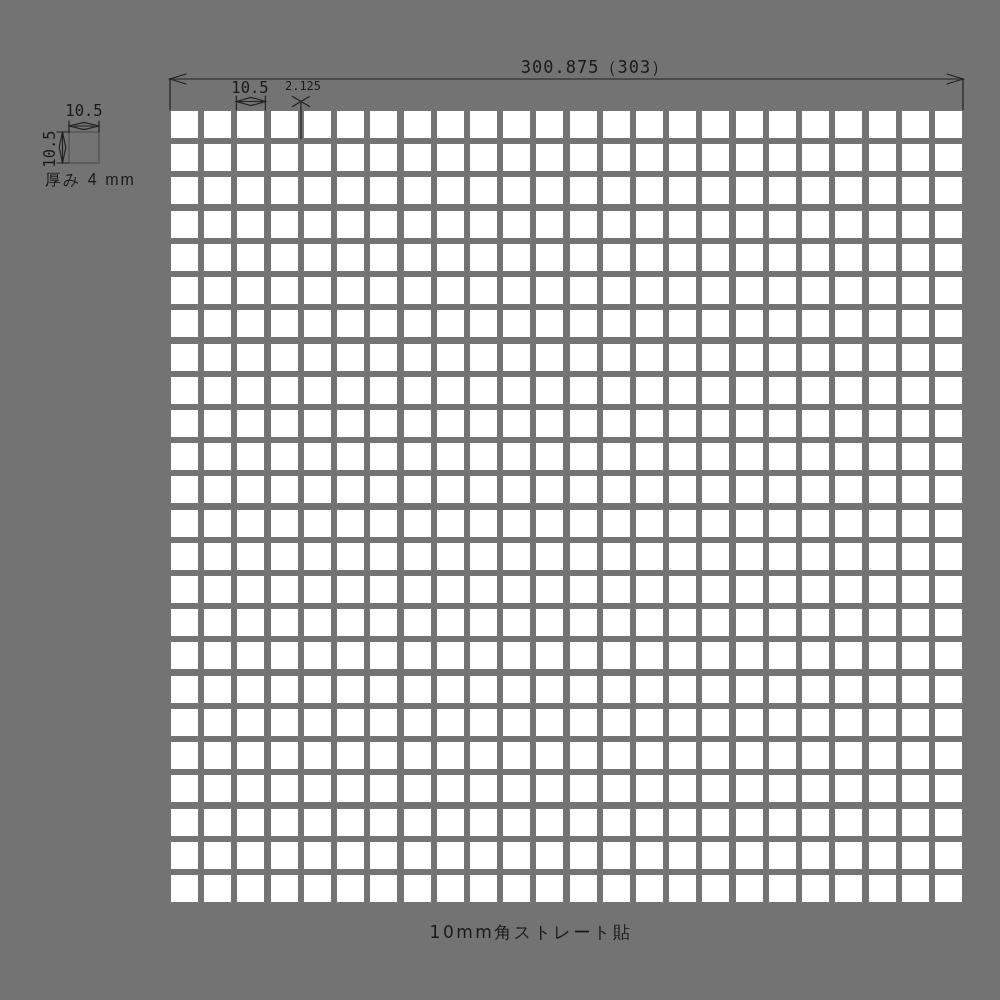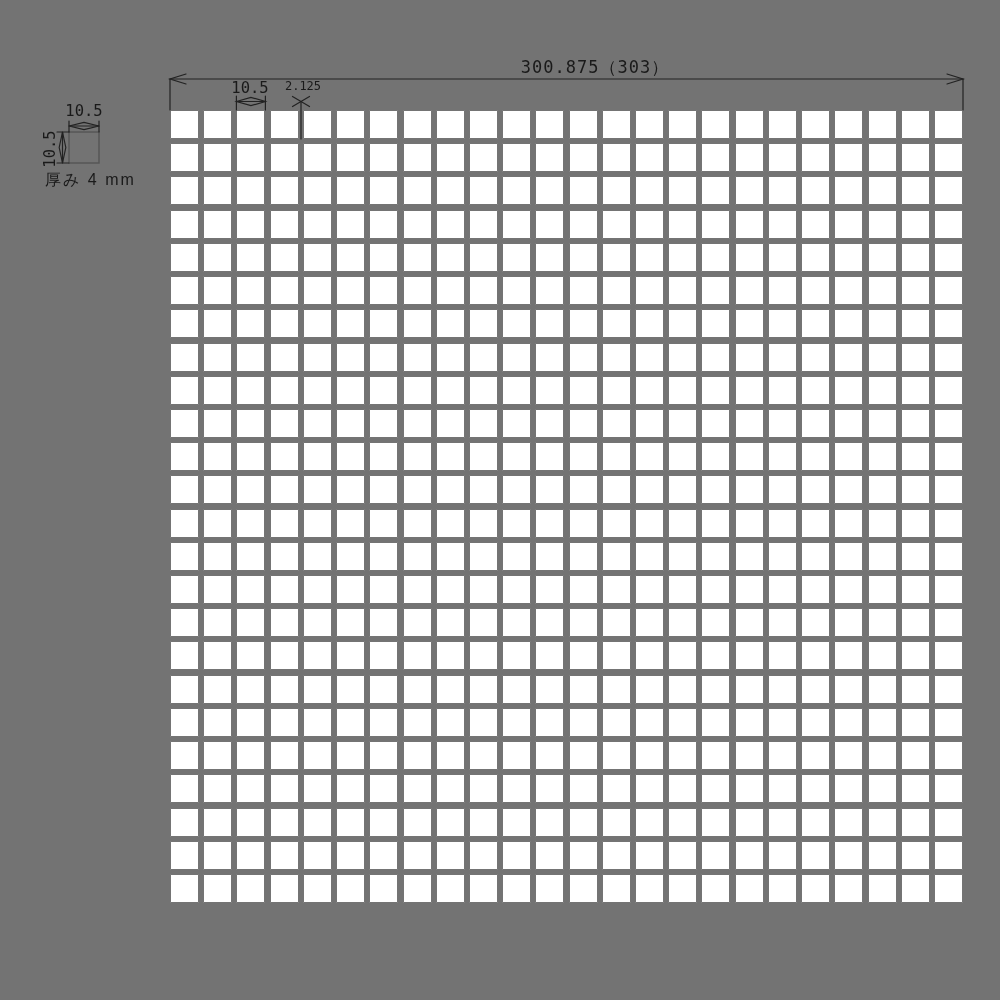--- a/index.html
+++ b/index.html
@@ -664,13 +664,14 @@
   <div class="dim-label lbl-tile">10.5</div>
 
   <div class="dim-label lbl-joint">2.125</div>
 
   <div class="dim-label lbl-detail-w">10.5</div>
 
   <div class="dim-label lbl-detail-h">10.5</div>
 
   <div class="dim-label lbl-thickness">厚み 4 mm</div>
 
+  <div class="dim-label lbl-caption">10mm角ストレート貼</div>
 </div>
 
 </body></html>

